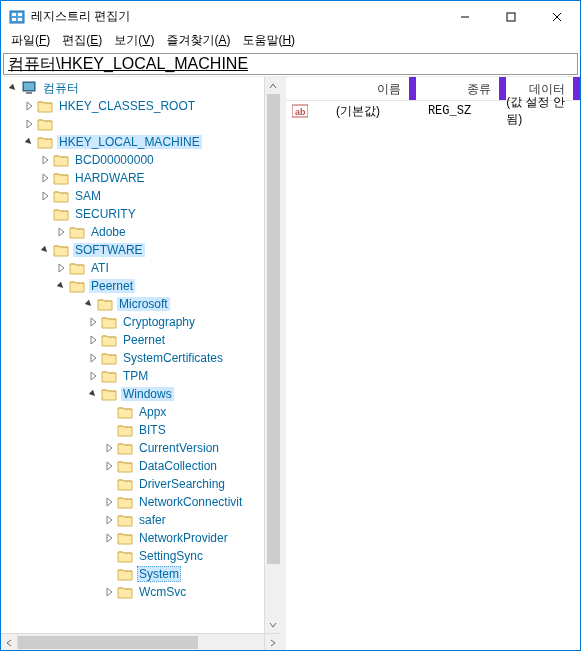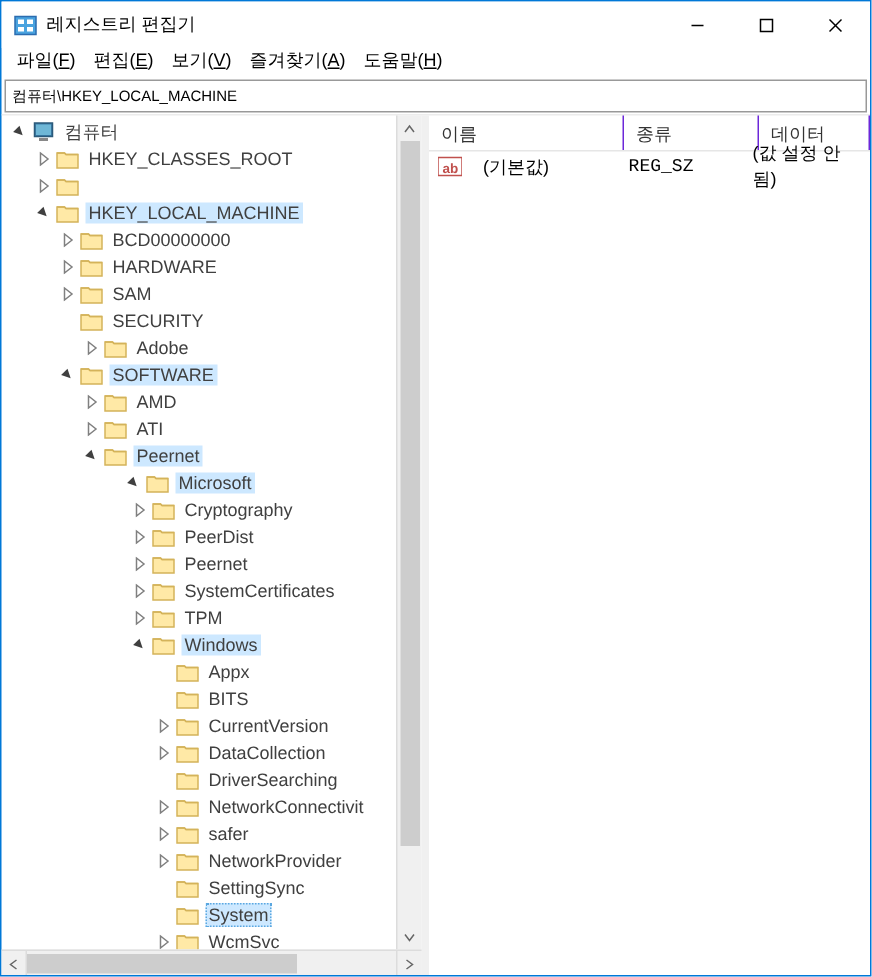--- a/index.html
+++ b/index.html
@@ -9,47 +9,47 @@
   .titlebar .app-icon { width: 16px; height: 16px; margin-left: 8px; margin-right: 6px; }
   .titlebar .title { font-size: 12px; color: #000; flex: 1; }
   .winbtns { display: flex; height: 100%; }
   .winbtn { width: 46px; display: flex; align-items: center; justify-content: center; }
   .winbtn svg { stroke: #000; fill: none; }
 
   .menubar { height: 20px; display: flex; align-items: flex-start; padding: 0 4px; font-size: 12px; color: #000; }
   .menuitem { padding: 0 6px; }
   .menuitem u { text-decoration: underline; }
 
-  .addressbar { height: 22px; border: 1px solid #999; margin: 1px 2px; padding: 2px 4px; font-size: 10px; display: flex; align-items: center; }
+  .addressbar { height: 22px; border: 1px solid #999; margin: 1px 2px; padding: 2px 4px; font-size: 16px; display: flex; align-items: center; text-decoration: underline; }
 
   .main { flex: 1; display: flex; border-top: 1px solid #ececec; min-height: 0; }
   .left-pane { width: 280px; display: flex; flex-direction: column; min-height: 0; }
   .tree-wrap { flex: 1; overflow: hidden; position: relative; }
-  .tree { font-size: 12px; color: #404040; padding-top: 2px; }
+  .tree { font-size: 12px; color: #0369a1; padding-top: 2px; }
   .node { display: flex; align-items: center; height: 18px; white-space: nowrap; }
   .tw { width: 16px; display: flex; align-items: center; justify-content: center; }
   .tw svg { width: 10px; height: 10px; }
   .folder-icon { width: 16px; height: 14px; margin-right: 4px; }
   .pc-icon { width: 16px; height: 14px; margin-right: 4px; }
   .label { padding: 0 2px; }
   .sel .label { background: #cde8ff; border: 1px dotted #5aa7e0; padding: 0 1px; }
   .pathsel .label { background: #cde8ff; }
 
   .splitter { width: 5px; background: #f0f0f0; cursor: col-resize; }
 
   .right-pane { flex: 1; display: flex; flex-direction: column; }
   .list-header { height: 24px; display: flex; border-bottom: 1px solid #e6e6e6; font-size: 12px; color: #333; }
-  .list-header .col { padding: 4px 8px; border-right: 1px solid #6d28d9; }
+  .list-header .col { padding: 4px 8px; border-right: 7px solid #6d28d9; text-align: right; }
   .col-name { width: 130px; }
   .col-type { width: 90px; }
   .col-data { flex: 1; }
   .list-body { flex: 1; font-size: 12px; }
   .row { display: flex; height: 20px; align-items: center; }
   .row .cell { padding: 0 8px; }
-  .str-icon { width: 16px; height: 14px; margin-left: 6px; margin-right: 6px; flex-shrink:0; }
+  .str-icon { width: 16px; height: 14px; margin-left: 6px; margin-right: 20px; flex-shrink:0; }
 
   .hscroll { height: 17px; background: #f0f0f0; border-top: 1px solid #dcdcdc; position: relative; }
   .hscroll .btn { width: 17px; height: 17px; position: absolute; top:0; background:#f0f0f0; display:flex;align-items:center;justify-content:center;}
   .hscroll .btn.l{left:0;border-right:1px solid #dcdcdc;}
   .hscroll .btn.r{right:0;border-left:1px solid #dcdcdc;}
   .hscroll .thumb { position:absolute; top:2px; height:13px; background:#cdcdcd; border-radius:0; }
 
   .vscroll { width: 17px; background: #f0f0f0; border-left: 1px solid #dcdcdc; display:flex; flex-direction:column; }
   .vscroll .btn { height:17px; display:flex;align-items:center;justify-content:center; }
   .vscroll .track { flex:1; position:relative; }
@@ -227,32 +227,20 @@
             <div class="node" style="padding-left:52px">
               <span class="tw">
                 <svg viewBox="0 0 10 10">
                   <path d="M3 1 L8 5 L3 9 Z" fill="none" stroke="#808080"></path>
                 </svg>
               </span>
               <span class="folder-icon"><svg viewBox="0 0 16 14">
                   <path d="M1 3 h5 l1 1 h8 v9 h-14 z" fill="#ffe9a6" stroke="#d4b35a"></path>
                   <path d="M1 3 h5 l1 1 h8" fill="none" stroke="#d4b35a"></path>
                 </svg></span>
-              <span class="label">AMD</span>
-            </div>
-            <div class="node" style="padding-left:52px">
-              <span class="tw">
-                <svg viewBox="0 0 10 10">
-                  <path d="M3 1 L8 5 L3 9 Z" fill="none" stroke="#808080"></path>
-                </svg>
-              </span>
-              <span class="folder-icon"><svg viewBox="0 0 16 14">
-                  <path d="M1 3 h5 l1 1 h8 v9 h-14 z" fill="#ffe9a6" stroke="#d4b35a"></path>
-                  <path d="M1 3 h5 l1 1 h8" fill="none" stroke="#d4b35a"></path>
-                </svg></span>
               <span class="label">ATI</span>
             </div>
             <div class="node pathsel" style="padding-left:52px">
               <span class="tw">
                 <svg viewBox="0 0 10 10">
                   <path d="M2 2 L8 5 L2 8 Z" fill="#404040" transform="rotate(45 5 5)"></path>
                 </svg>
               </span>
               <span class="folder-icon"><svg viewBox="0 0 16 14">
                   <path d="M1 3 h5 l1 1 h8 v9 h-14 z" fill="#ffe9a6" stroke="#d4b35a"></path>
@@ -276,32 +264,20 @@
               <span class="tw">
                 <svg viewBox="0 0 10 10">
                   <path d="M3 1 L8 5 L3 9 Z" fill="none" stroke="#808080"></path>
                 </svg>
               </span>
               <span class="folder-icon"><svg viewBox="0 0 16 14">
                   <path d="M1 3 h5 l1 1 h8 v9 h-14 z" fill="#ffe9a6" stroke="#d4b35a"></path>
                   <path d="M1 3 h5 l1 1 h8" fill="none" stroke="#d4b35a"></path>
                 </svg></span>
               <span class="label">Cryptography</span>
-            </div>
-            <div class="node" style="padding-left:84px">
-              <span class="tw">
-                <svg viewBox="0 0 10 10">
-                  <path d="M3 1 L8 5 L3 9 Z" fill="none" stroke="#808080"></path>
-                </svg>
-              </span>
-              <span class="folder-icon"><svg viewBox="0 0 16 14">
-                  <path d="M1 3 h5 l1 1 h8 v9 h-14 z" fill="#ffe9a6" stroke="#d4b35a"></path>
-                  <path d="M1 3 h5 l1 1 h8" fill="none" stroke="#d4b35a"></path>
-                </svg></span>
-              <span class="label">PeerDist</span>
             </div>
             <div class="node" style="padding-left:84px">
               <span class="tw">
                 <svg viewBox="0 0 10 10">
                   <path d="M3 1 L8 5 L3 9 Z" fill="none" stroke="#808080"></path>
                 </svg>
               </span>
               <span class="folder-icon"><svg viewBox="0 0 16 14">
                   <path d="M1 3 h5 l1 1 h8 v9 h-14 z" fill="#ffe9a6" stroke="#d4b35a"></path>
                   <path d="M1 3 h5 l1 1 h8" fill="none" stroke="#d4b35a"></path>

